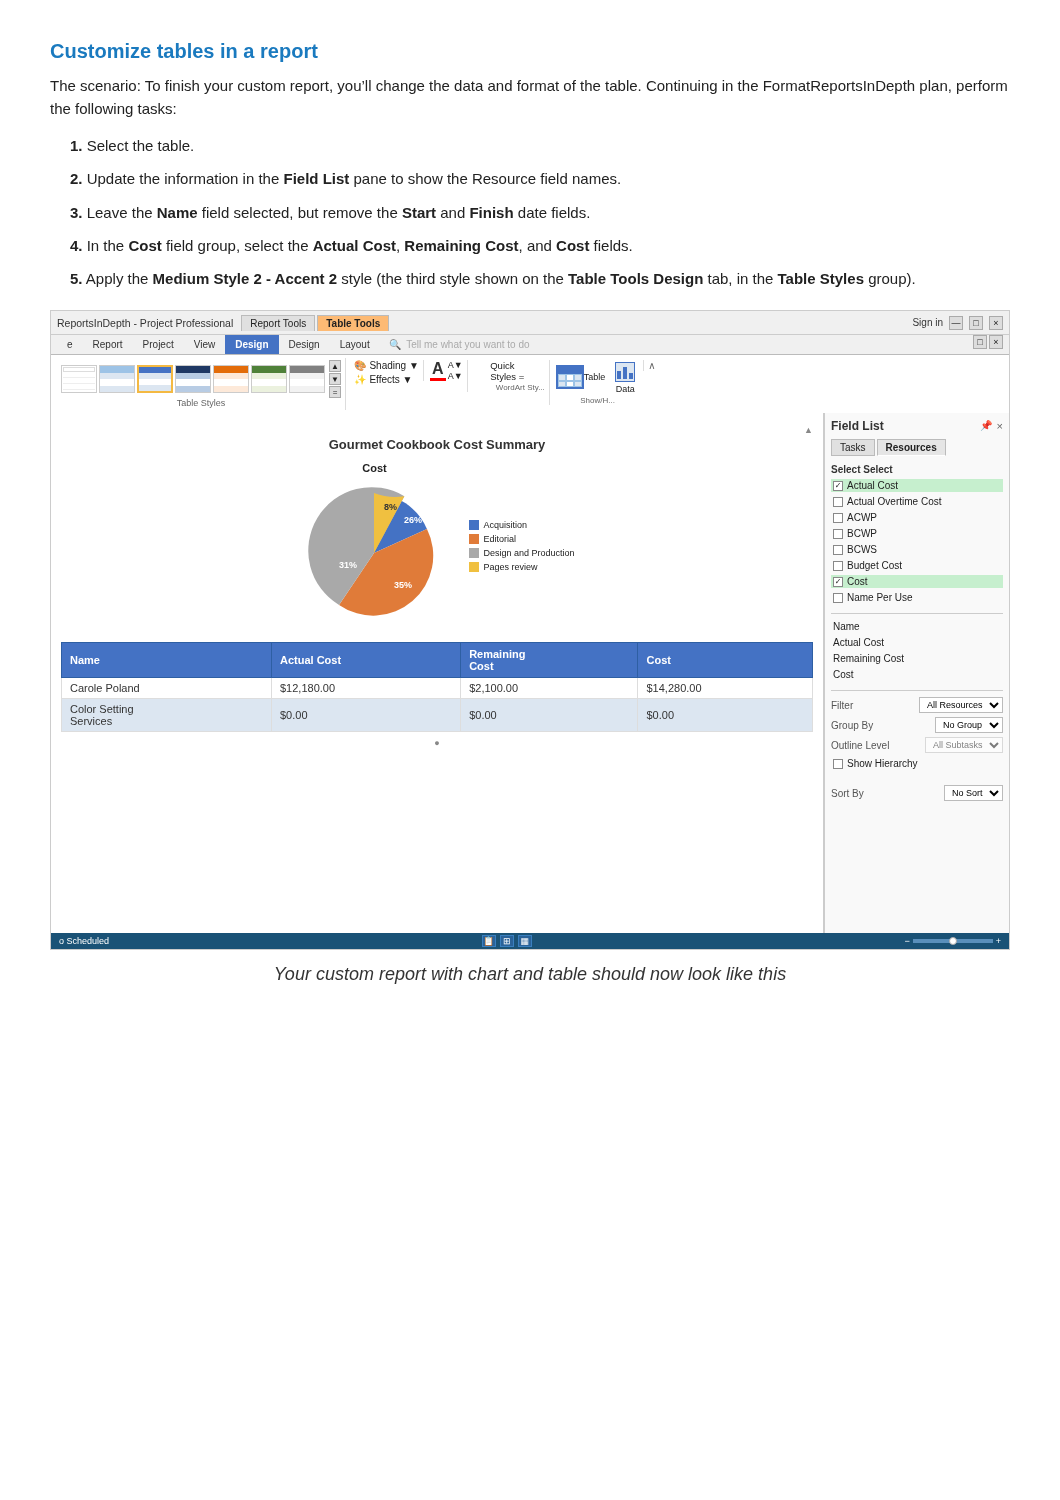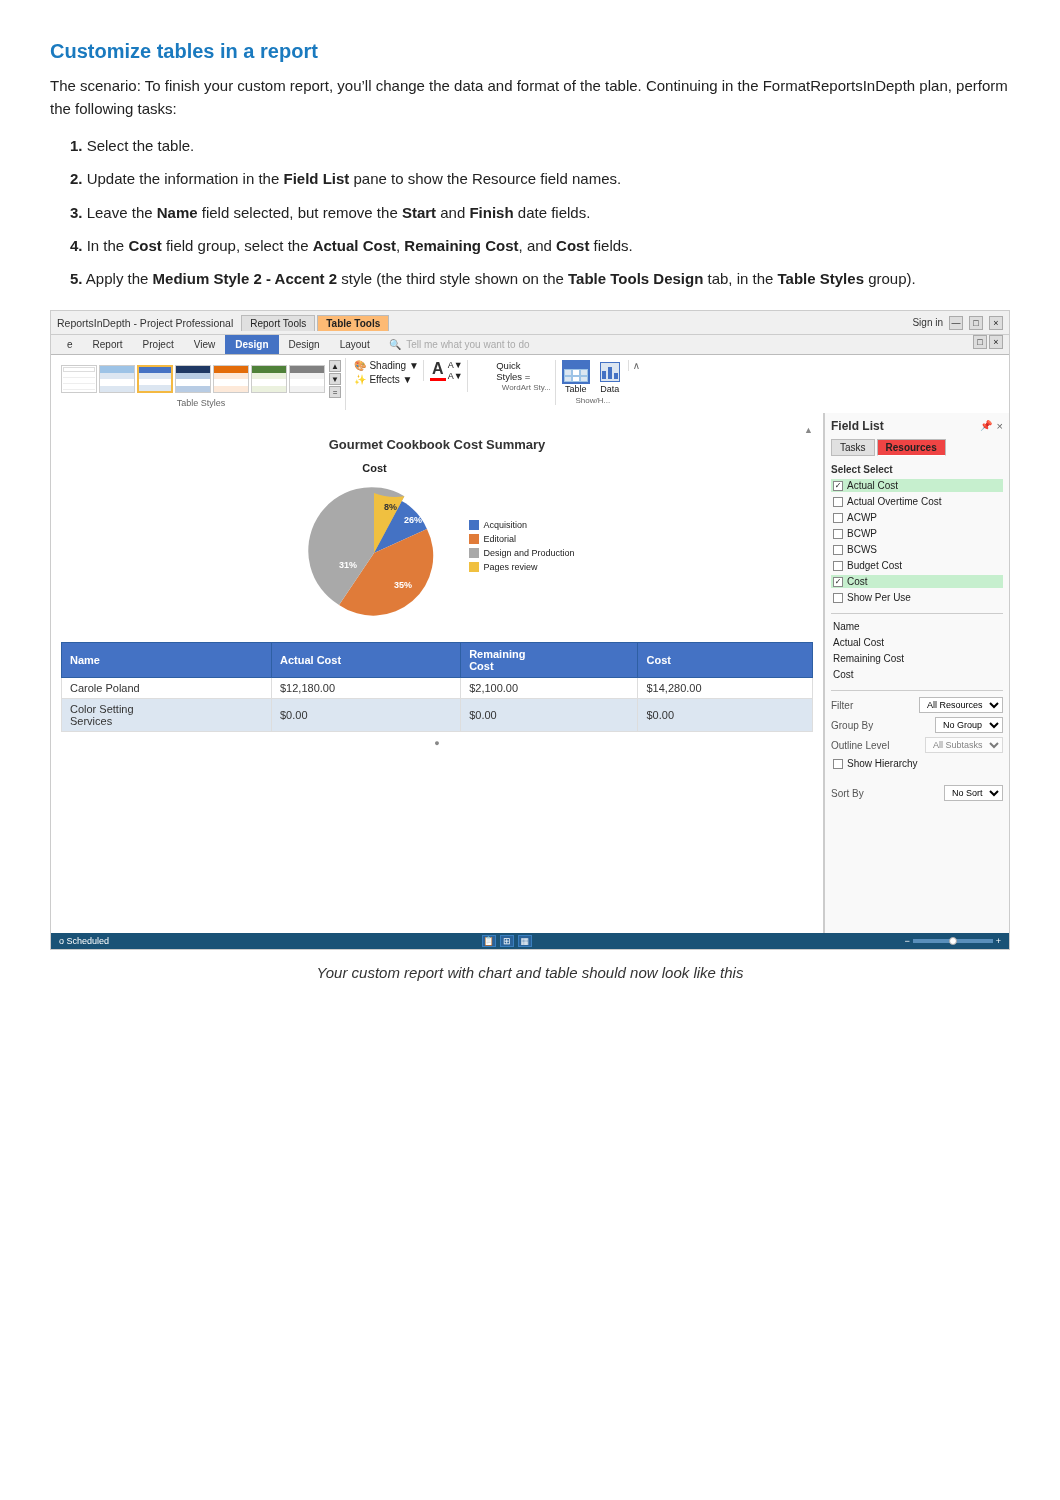--- a/index.html
+++ b/index.html
@@ -249,21 +249,21 @@
 
     .pane-tab {
       padding: 2px 8px;
       border: 1px solid #bbb;
       background: #e0e0e0;
       cursor: pointer;
       font-size: 10px;
     }
 
     .pane-tab.active {
-      background: #ef4444;
+      background: #e5e5e5;
       font-weight: bold;
       border-bottom-color: #fff;
     }
 
     .section-label {
       font-weight: bold;
       margin-bottom: 4px;
       color: #333;
     }
 
@@ -360,21 +360,21 @@
     .slider-track {
       width: 80px;
       height: 4px;
       background: #5a8fbb;
       position: relative;
     }
 
     .caption {
       text-align: center;
       font-style: italic;
-      font-size: 15px;
+      font-size: 18px;
       color: #333;
     }
 
     
     svg.pie {
       width: 150px;
       height: 150px;
     }
 
     .scroll-arrow {
@@ -534,32 +534,32 @@
               <div style="width:16px;height:3px;background:#ff0000;"></div>
             </div>
             <div style="display:flex;flex-direction:column;gap:1px;">
               <span style="font-size:9px;cursor:pointer;">A▼</span>
               <span style="font-size:9px;cursor:pointer;">A▼</span>
             </div>
           </div>
         </div>
       </div>
 
-      <div style="border-left:1px solid #ddd;padding-left:8px;display:flex;flex-direction:column;align-items:center;gap:1px;">
+      <div style="border-left:1px solid #ddd;padding-left:2px;display:flex;flex-direction:column;align-items:center;gap:1px;">
         <div style="display:flex;flex-direction:column;align-items:flex-start;font-size:9.5px;">
           <span style="cursor:pointer;">Quick</span>
           <span style="cursor:pointer;">Styles =</span>
         </div>
         <span style="font-size:8px;color:#666;margin-left:26px;">WordArt Sty...</span>
       </div>
 
       <div style="border-left:1px solid #ddd;padding-left:6px;display:flex;flex-direction:column;align-items:center;gap:2px;">
         <div style="display:flex;gap:6px;">
 
-          <div style="display:flex;flex-direction:column;align-items:center;">
+          <div style="display:flex;align-items:center;">
             <div style="width:28px;height:24px;border:2px solid #4472c4;display:grid;grid-template-rows:repeat(3,1fr);grid-template-columns:repeat(3,1fr);">
               <div style="background:#4472c4;grid-column:1/-1;"></div>
               <div style="background:#dce6f1;border:1px solid #9dc3e6;"></div>
               <div style="background:#fff;border:1px solid #9dc3e6;"></div>
               <div style="background:#dce6f1;border:1px solid #9dc3e6;"></div>
               <div style="background:#dce6f1;border:1px solid #9dc3e6;"></div>
               <div style="background:#fff;border:1px solid #9dc3e6;"></div>
               <div style="background:#dce6f1;border:1px solid #9dc3e6;"></div>
             </div>
             <span style="font-size:9px;">Table</span>
@@ -704,21 +704,21 @@
         <div class="field-item">
           <div class="checkbox"></div>
           <span>Budget Cost</span>
         </div>
         <div class="field-item cost-checked">
           <div class="checkbox checked">✓</div>
           <span>Cost</span>
         </div>
         <div class="field-item">
           <div class="checkbox"></div>
-          <span>Show Per Use</span>
+          <span>Name Per Use</span>
         </div>
       </div>
 
       <div class="divider-line"></div>
 
       <div>
         <div class="field-item">
           <span>Name</span>
         </div>
         <div class="field-item">

